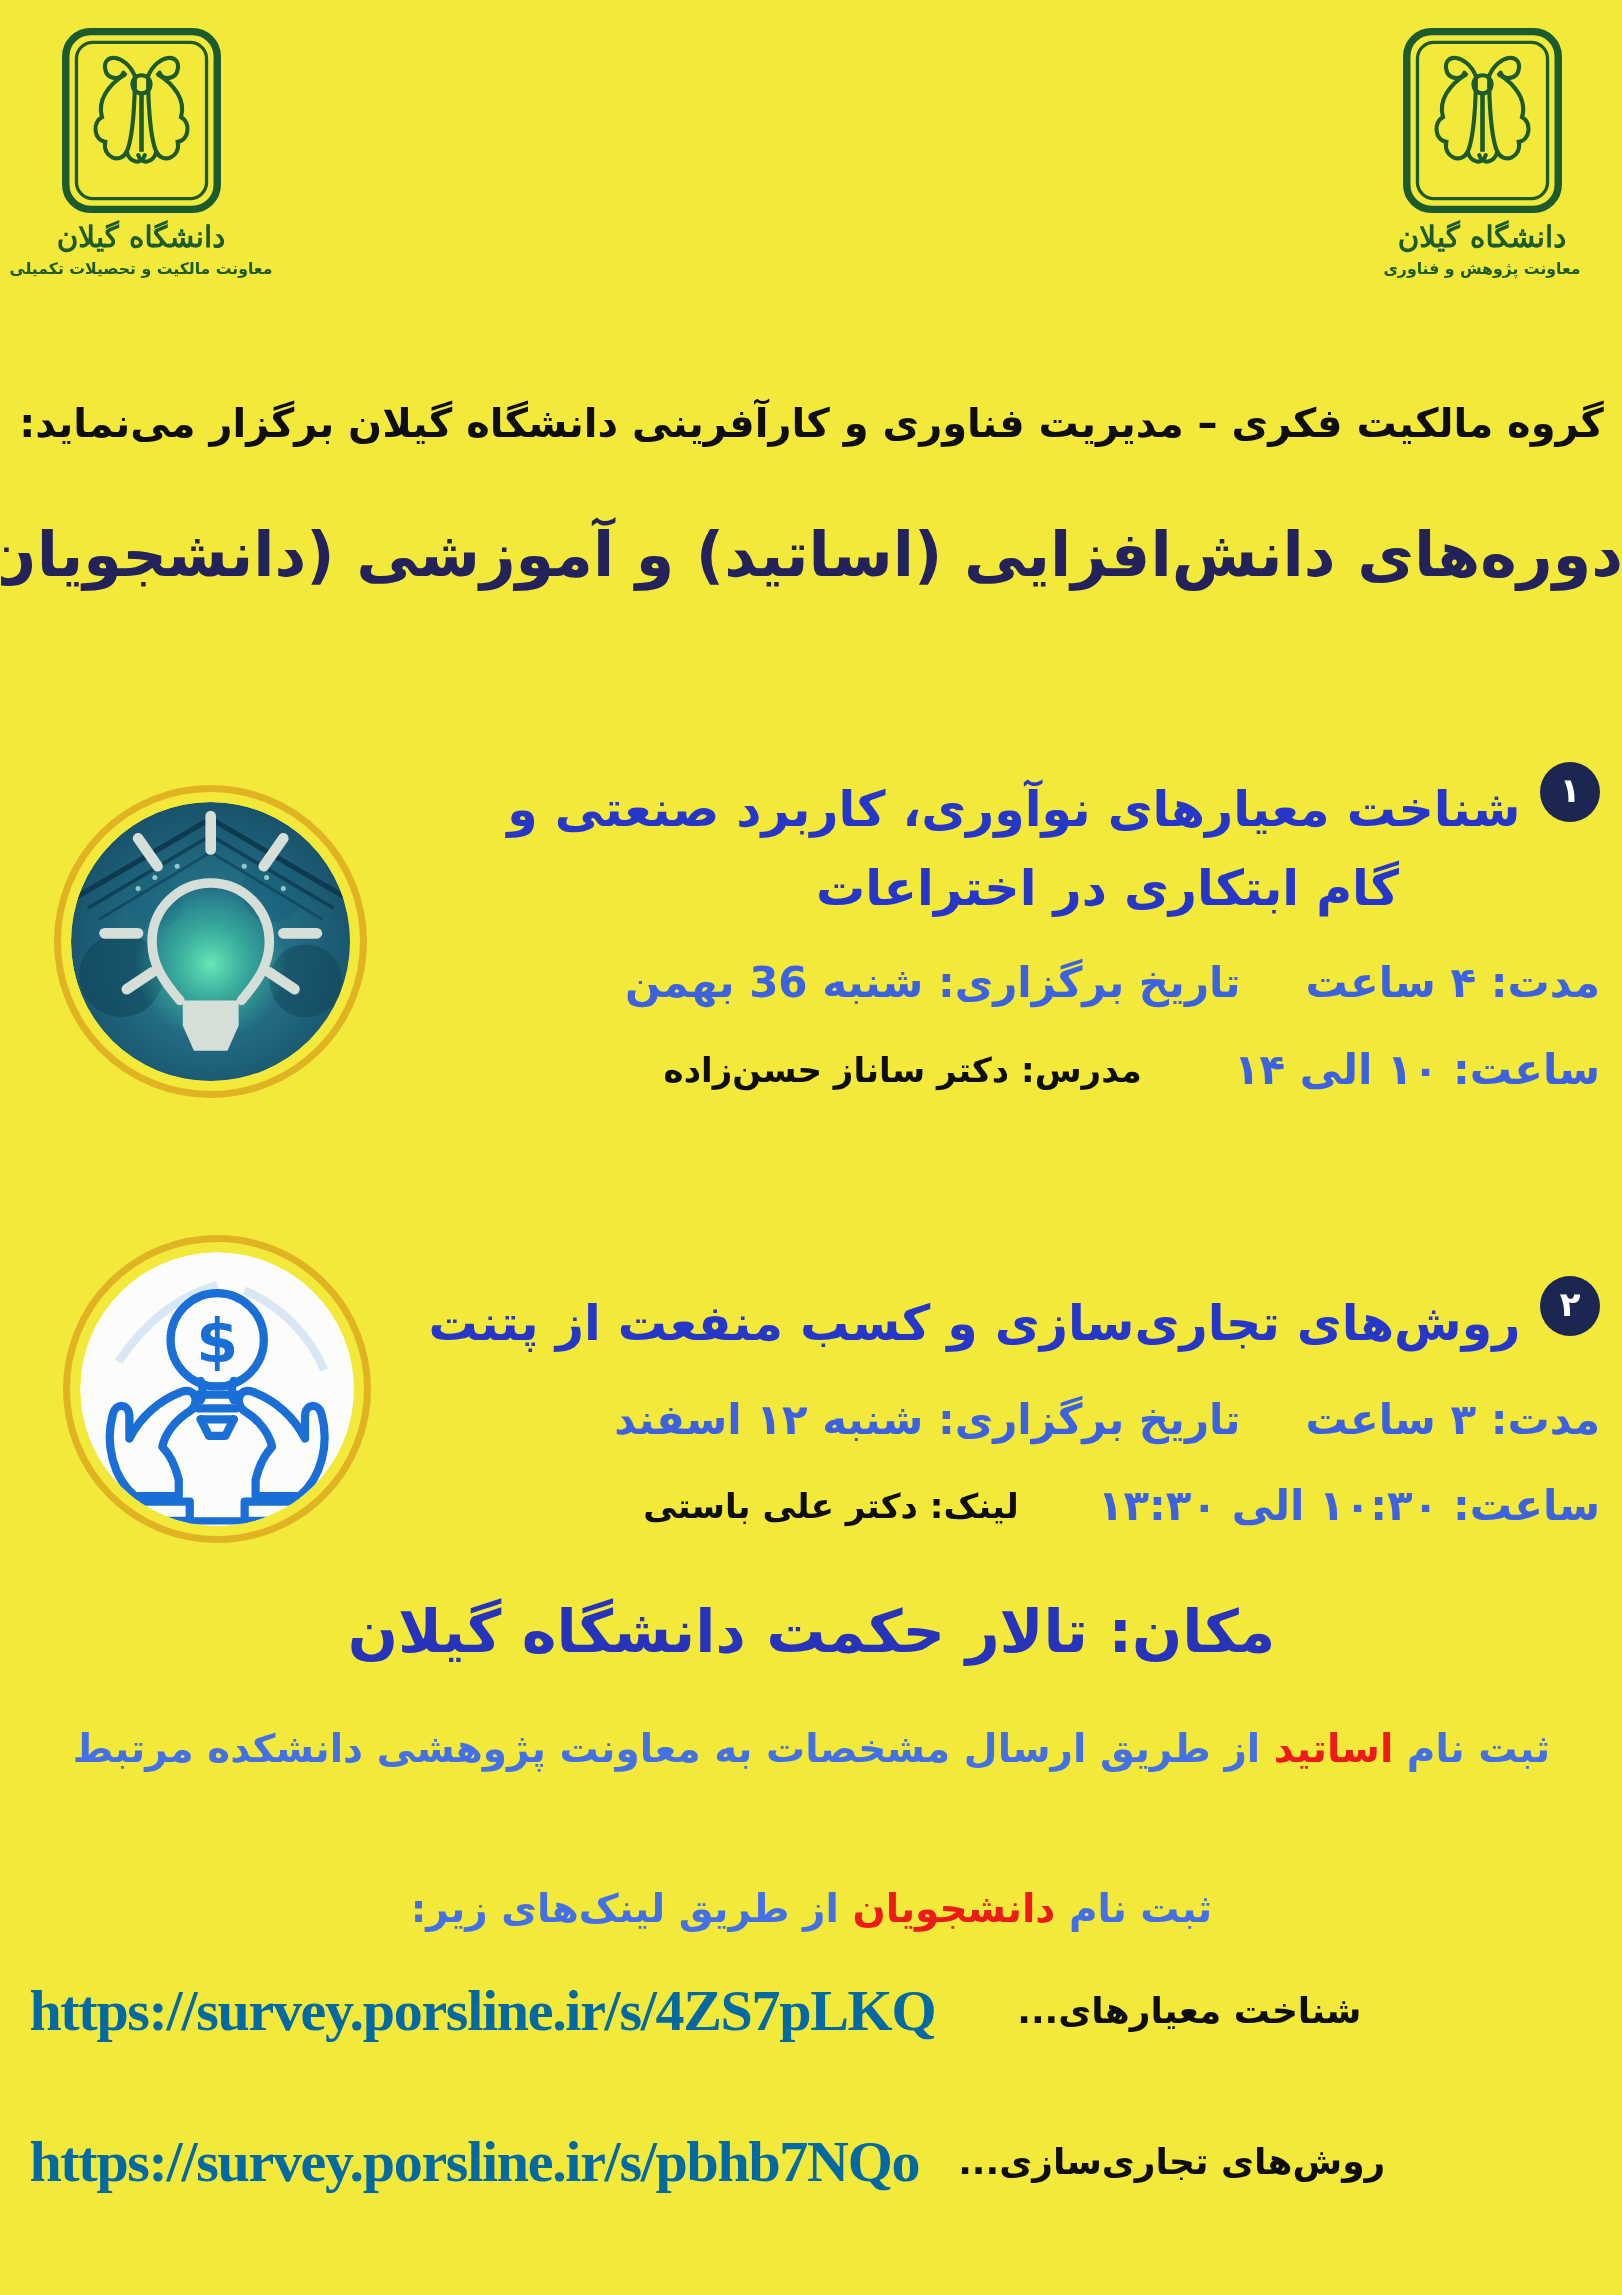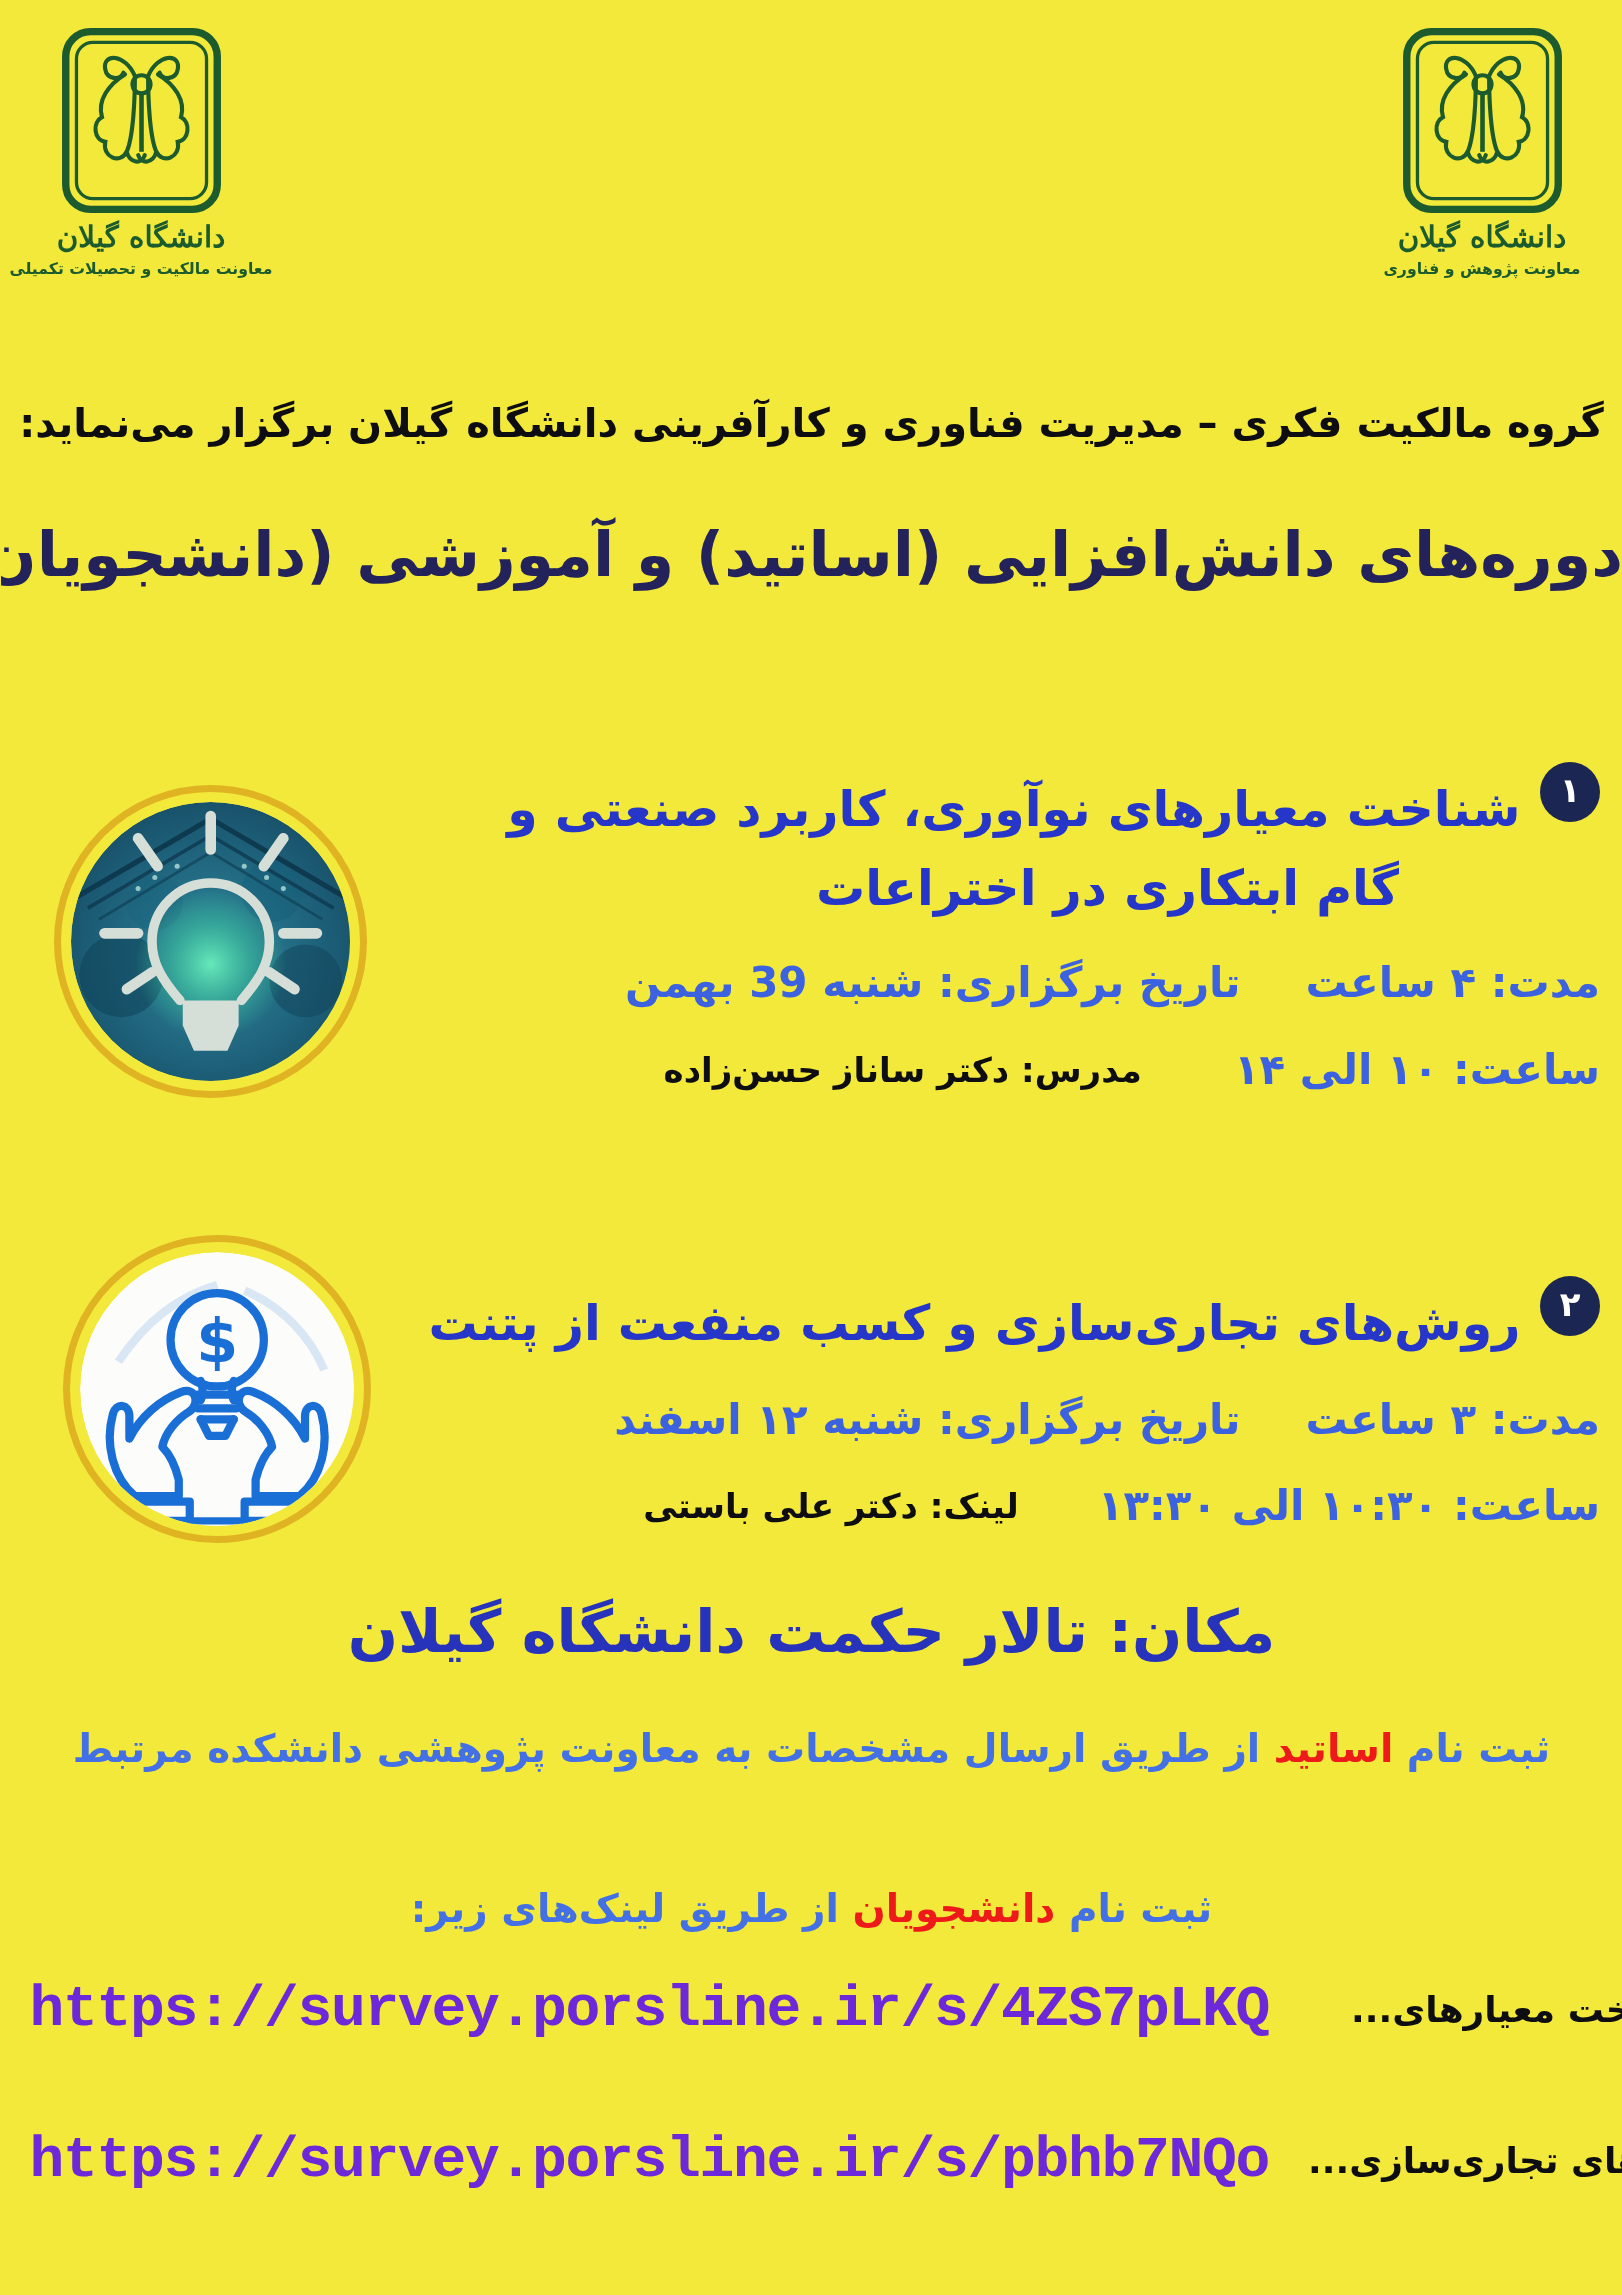--- a/index.html
+++ b/index.html
@@ -88,22 +88,22 @@
   #reg-students { top:1886px; }
   .reg-highlight { color:#ee1a1a; }
 
   .link-row {
     position:absolute; left:29.4px; right:19.6px;
     display:flex; direction:ltr; align-items:center;
   }
   #link-row-1 { top:1977px; gap:82px; }
   #link-row-2 { top:2128px; gap:39px; }
   .link-url {
-    font-family:Liberation Mono, monospace;
-    font-size:58px; font-weight:bold; color:#6d28d9;
+    font-family:Liberation Serif, serif;
+    font-size:58px; font-weight:bold; color:#0369a1;
     text-decoration:none; letter-spacing:-1.3px; white-space:nowrap;
   }
   .link-label {
     direction:rtl; font-size:36px; font-weight:800; color:#0e0e12; white-space:nowrap;
   }
 </style>
 </head>
 <body>
 
 <div class="logo-block logo-left">
@@ -200,21 +200,21 @@
 </div>
 
 <div class="course" id="course1">
   <div class="course-title-row">
     <div class="badge">۱</div>
     <div class="course-title">شناخت معیارهای نوآوری، کاربرد صنعتی و</div>
   </div>
   <div class="course-title-2">گام ابتکاری در اختراعات</div>
   <div class="detail-row row-c1a">
     <div class="detail">مدت: ۴ ساعت</div>
-    <div class="detail">تاریخ برگزاری: شنبه 39 بهمن</div>
+    <div class="detail">تاریخ برگزاری: شنبه 36 بهمن</div>
   </div>
   <div class="detail-row row-c1b">
     <div class="detail">ساعت: ۱۰ الی ۱۴</div>
     <div class="instructor">مدرس: دکتر ساناز حسن‌زاده</div>
   </div>
 </div>
 
 <div class="photo-badge" id="icon2">
   <span class="photo-inner">
     <svg viewBox="0 0 100 100">

